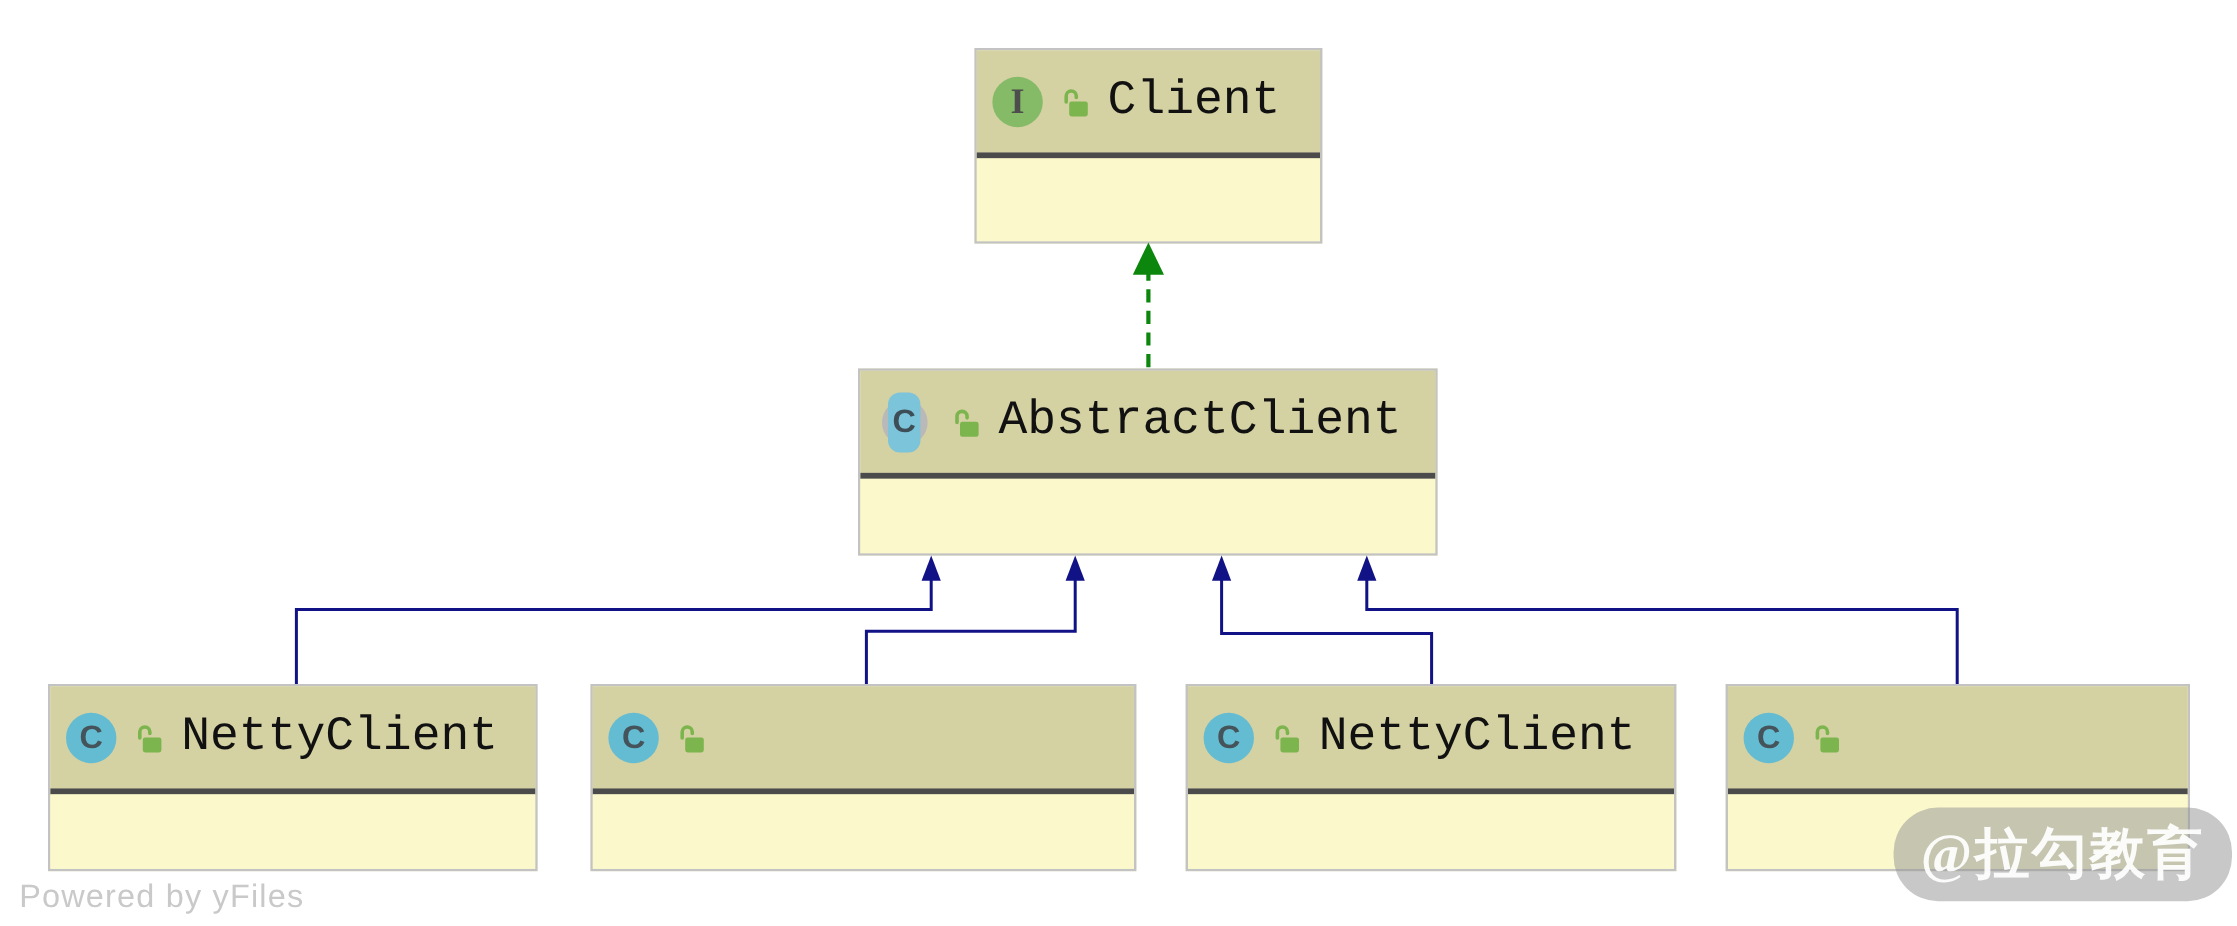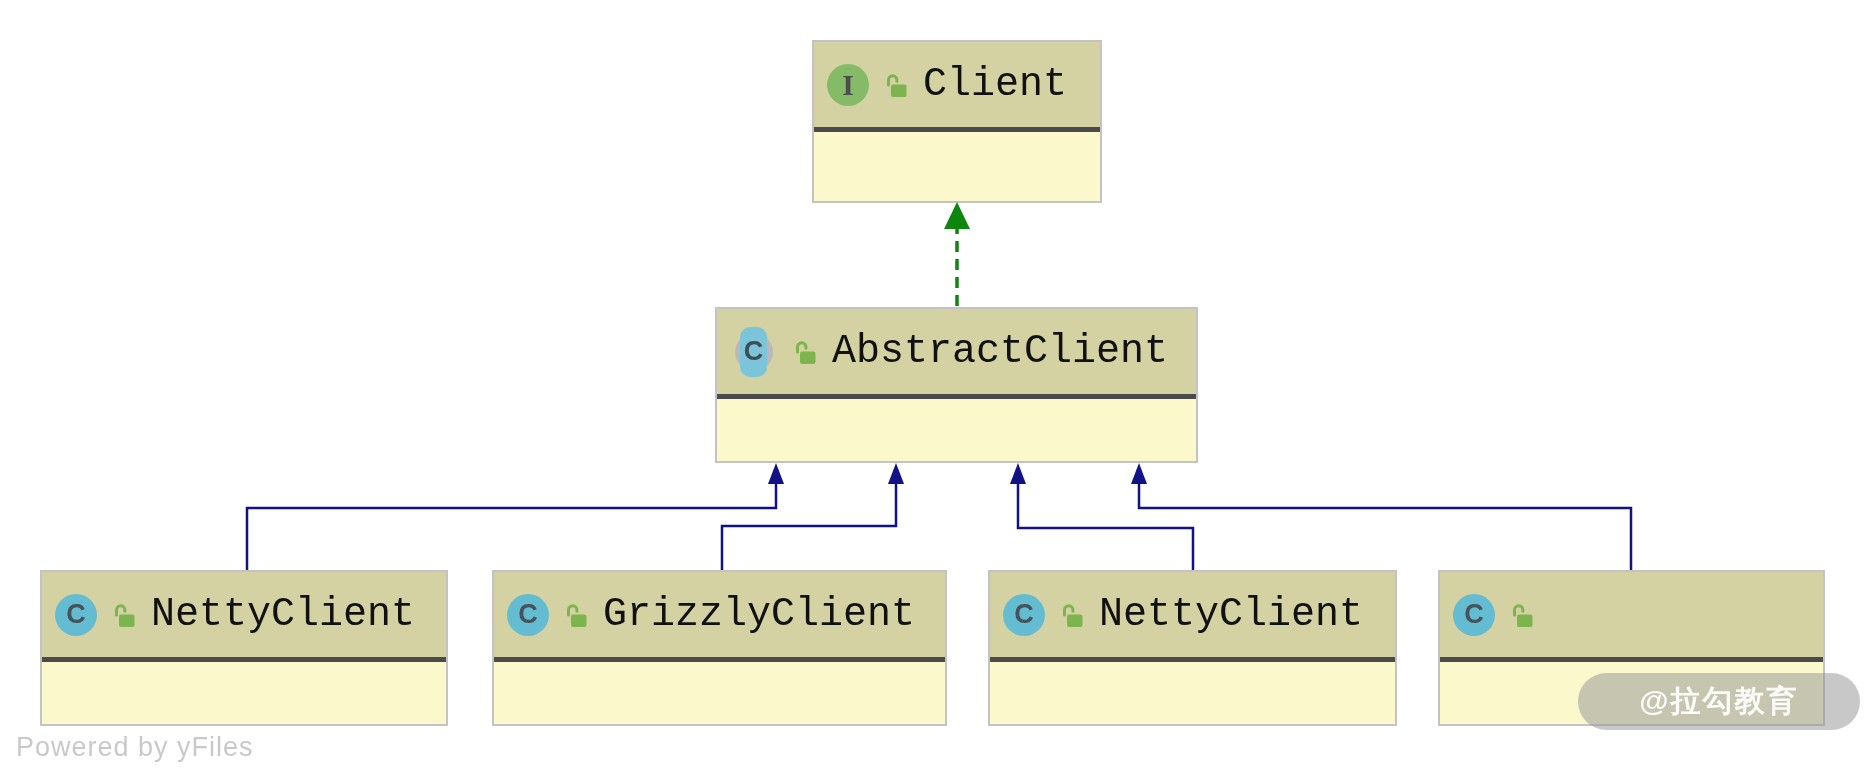--- a/index.html
+++ b/index.html
@@ -54,25 +54,25 @@
   #edge-layer{position:absolute;left:0;top:0;z-index:2;pointer-events:none;}
   .edge-line{fill:none;stroke-width:2.5px;}
   .edge-line.dashed{stroke-width:3.5px;stroke-dasharray:11 7;}
   .edge-head{stroke:none;}
   
   .yfiles-watermark{
     position:absolute;left:16px;top:732px;z-index:3;
     font-size:27px;letter-spacing:1px;color:#c9c9c9;white-space:nowrap;
   }
   .brand-watermark{
-    position:absolute;left:1578px;top:673px;width:282px;height:57px;z-index:4;
+    position:absolute;left:1578px;top:673px;width:282px;height:78px;z-index:4;
     background:rgba(150,150,150,0.52);border-radius:37px;
     display:flex;align-items:center;justify-content:center;
-    font-size:30px;font-weight:600;letter-spacing:2px;color:rgba(255,255,255,0.92);
-    font-family:Liberation Sans, sans-serif;
+    font-size:46px;font-weight:600;letter-spacing:2px;color:rgba(255,255,255,0.92);
+    font-family:Liberation Serif, serif;
   }
 </style>
 </head>
 <body>
 
 <div class="node" style="left:812px;top:40px;width:290px;height:163px">
   <div class="node-header">
     <span class="icon-circle icon-interface">
       <span class="glyph">I</span>
     </span>
@@ -119,21 +119,20 @@
 
 <div class="node" style="left:492px;top:570px;width:455px;height:156px">
   <div class="node-header">
     <span class="icon-circle icon-class">
       <span class="glyph">C</span>
     </span>
     <svg class="icon-lock" viewBox="0 0 26 26">
       <path d="M5.5 13 V8 a4.2 4.2 0 0 1 8.4 0 v1.2" fill="none" stroke="#7cb54e" stroke-width="3" stroke-linecap="round"></path>
       <rect x="8" y="12.5" width="15.5" height="12.5" rx="2" fill="#7cb54e"></rect>
     </svg>
-    <span class="node-title">GrizzlyClient</span>
   </div>
   <div class="node-sep"></div>
   <div class="node-body"></div>
 </div>
 
 <div class="node" style="left:988px;top:570px;width:409px;height:156px">
   <div class="node-header">
     <span class="icon-circle icon-class">
       <span class="glyph">C</span>
     </span>

